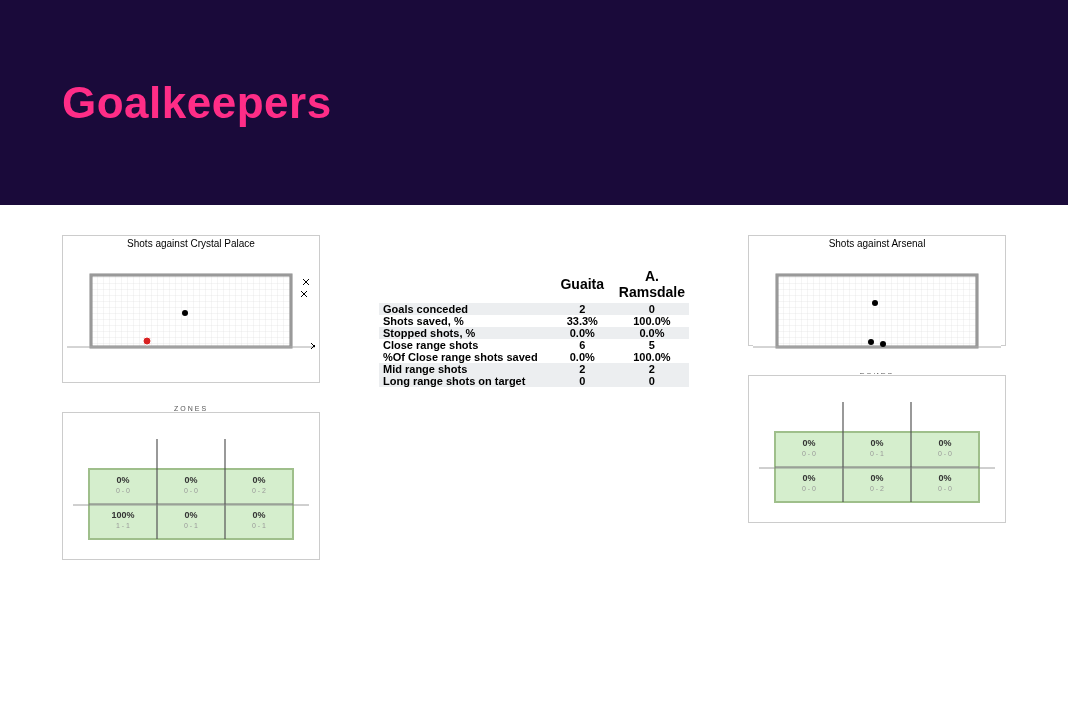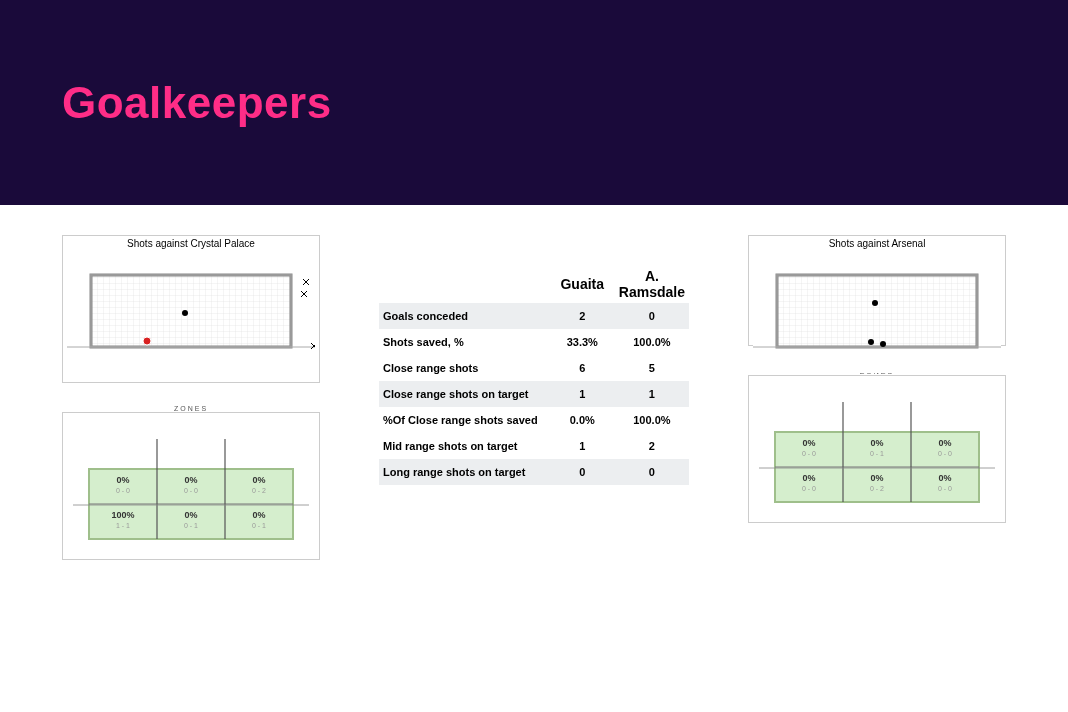--- a/index.html
+++ b/index.html
@@ -86,21 +86,21 @@
   }
   .stats-table th {
     font-weight: 700;
     font-size: 14px;
     text-align: center;
     padding: 3px 4px;
     color: #000;
   }
   .stats-table th.metric-head { text-align: left; }
   .stats-table td {
-    padding: 7px 4px;
+    padding: 0 4px;
     color: #000;
   }
   .stats-table td.metric {
     font-weight: 700;
     text-align: left;
     width: 178px;
   }
   .stats-table td.val {
     font-weight: 700;
     text-align: center;
@@ -191,38 +191,38 @@
           <tr class="zebra">
             <td class="metric">Goals conceded</td>
             <td class="val">2</td>
             <td class="val">0</td>
           </tr>
           <tr>
             <td class="metric">Shots saved, %</td>
             <td class="val">33.3%</td>
             <td class="val">100.0%</td>
           </tr>
+          <tr class="zebra">
+            <td class="metric">Stopped shots, %</td>
+            <td class="val">0.0%</td>
+            <td class="val">0.0%</td>
+          </tr>
           <tr>
             <td class="metric">Close range shots</td>
             <td class="val">6</td>
             <td class="val">5</td>
           </tr>
-          <tr class="zebra">
-            <td class="metric">Close range shots on target</td>
-            <td class="val">1</td>
-            <td class="val">1</td>
-          </tr>
           <tr>
             <td class="metric">%Of Close range shots saved</td>
             <td class="val">0.0%</td>
             <td class="val">100.0%</td>
           </tr>
-          <tr>
-            <td class="metric">Mid range shots on target</td>
-            <td class="val">1</td>
+          <tr class="zebra">
+            <td class="metric">Mid range shots</td>
+            <td class="val">2</td>
             <td class="val">2</td>
           </tr>
           <tr class="zebra">
             <td class="metric">Long range shots on target</td>
             <td class="val">0</td>
             <td class="val">0</td>
           </tr>
         </tbody>
     </table>
   </div>

